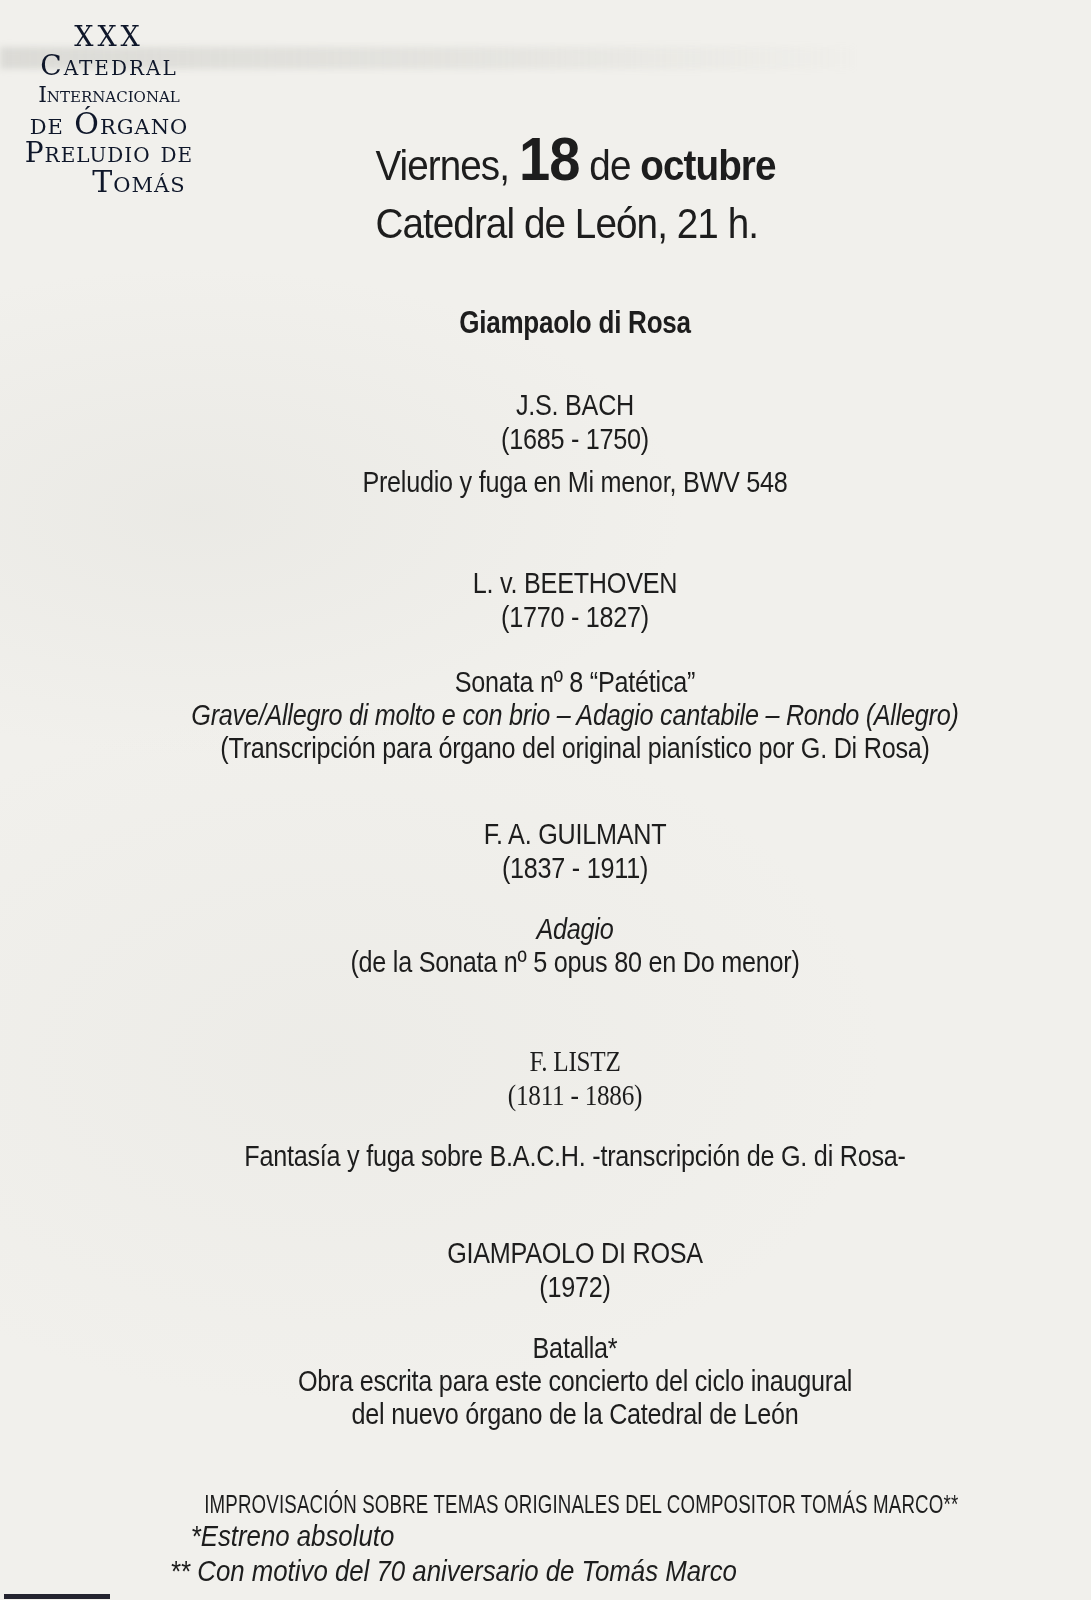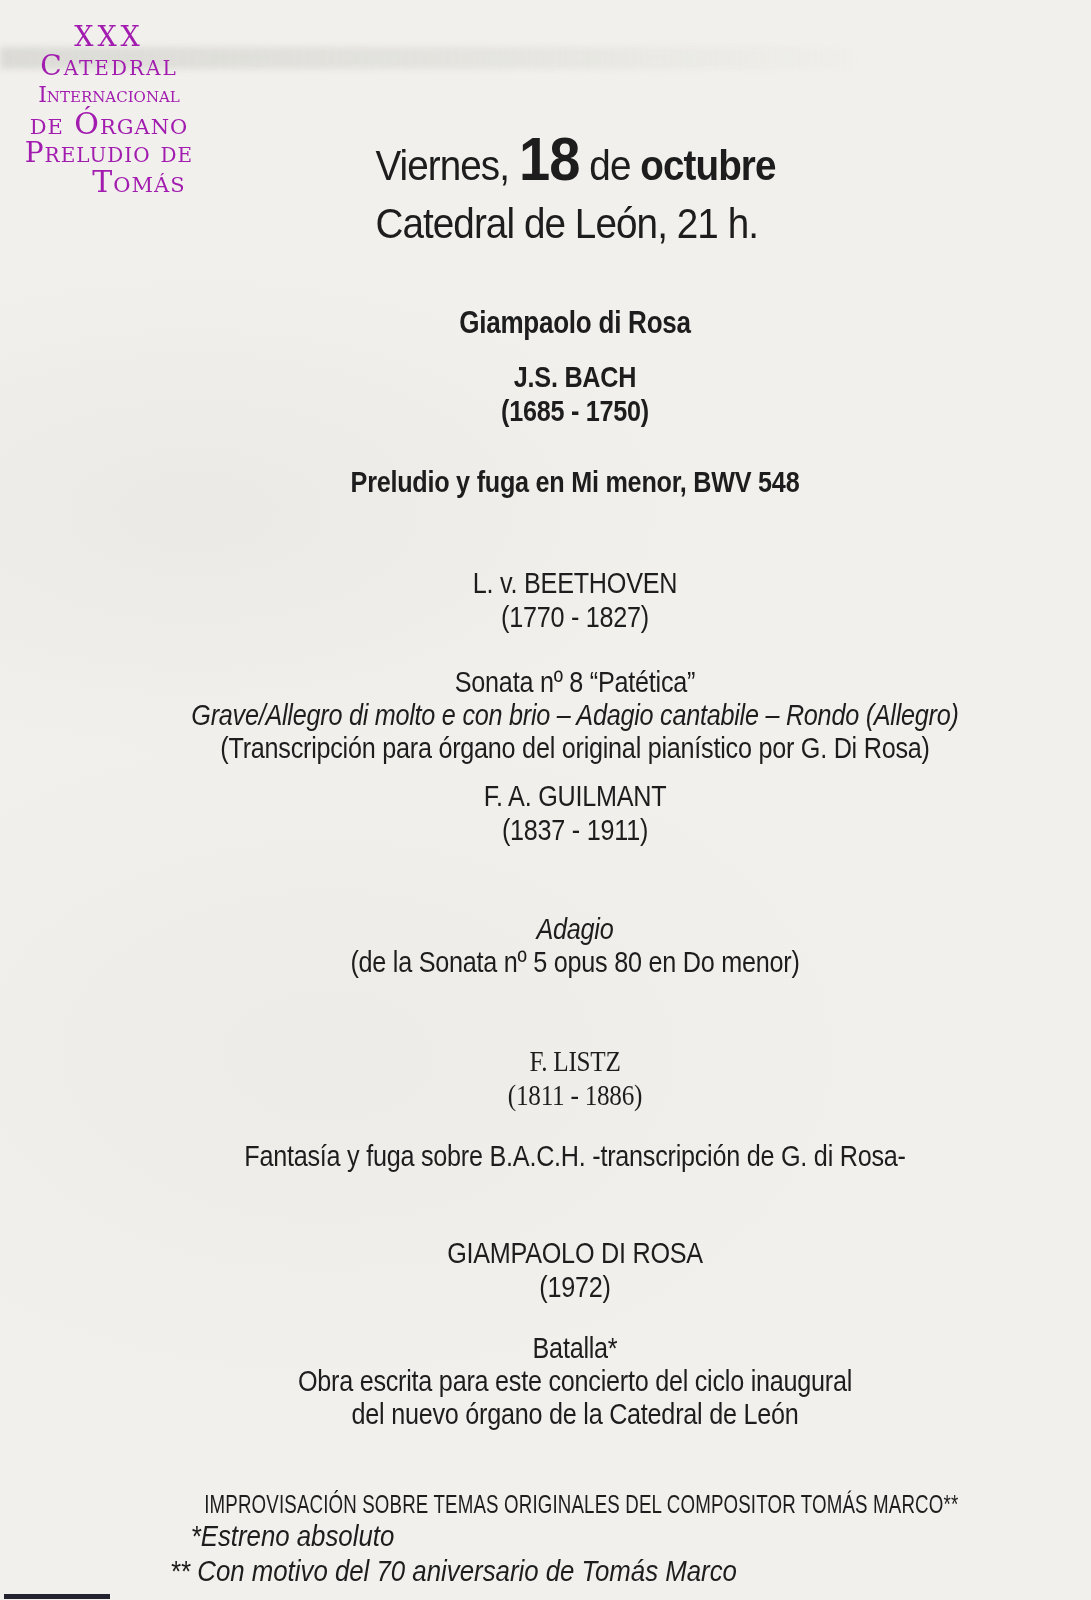--- a/index.html
+++ b/index.html
@@ -48,21 +48,21 @@
 
   
   .logo {
     position: absolute;
     top: 22px;
     left: 14px;
     width: 190px;
     text-align: center;
     font-family: "DejaVu Serif", serif;
     font-variant: small-caps;
-    color: #a21caf;
+    color: #0f172a;
     line-height: 29px;
   }
   .logo .ll { display: block; }
   .logo .l0 { font-size: 27px; letter-spacing: 4px; }
   .logo .l1 { font-size: 28px; letter-spacing: 2px; }
   .logo .l2 { font-size: 22px; letter-spacing: 0px; }
   .logo .l3 { font-size: 30px; letter-spacing: 1px; }
   .logo .l4 { font-size: 28px; letter-spacing: 1px; }
   .logo .l5 { font-size: 30px; letter-spacing: 1px; transform: translateX(30px); }
 
@@ -125,23 +125,23 @@
     font-weight: bold;
     font-size: 31px;
   }
 
   .sec-head, .sec-works {
     position: absolute;
     width: 100%;
   }
   .sec-works .ln { line-height: 33px; }
 
-  .bach-head  { top: 332px; font-weight: bold; }  .bach-works  { top: 437px; font-weight: bold; }
+  .bach-head  { top: 360px; }  .bach-works  { top: 437px; }
   .beet-head  { top: 538px; }  .beet-works  { top: 637px; text-align: center; }
-  .guil-head  { top: 751px; }  .guil-works  { top: 884px; }
+  .guil-head  { top: 789px; }  .guil-works  { top: 884px; }
   .listz-head { top: 1016px; font-family: Liberation Serif, serif; } .listz-works { top: 1111px; }
   .rosa-head  { top: 1208px; } .rosa-works  { top: 1303px; }
 
   .improv {
     position: absolute;
     top: 1461px;
     width: 100%;
     font-size: 26px;
     line-height: 30px;
     letter-spacing: 0.2px;

